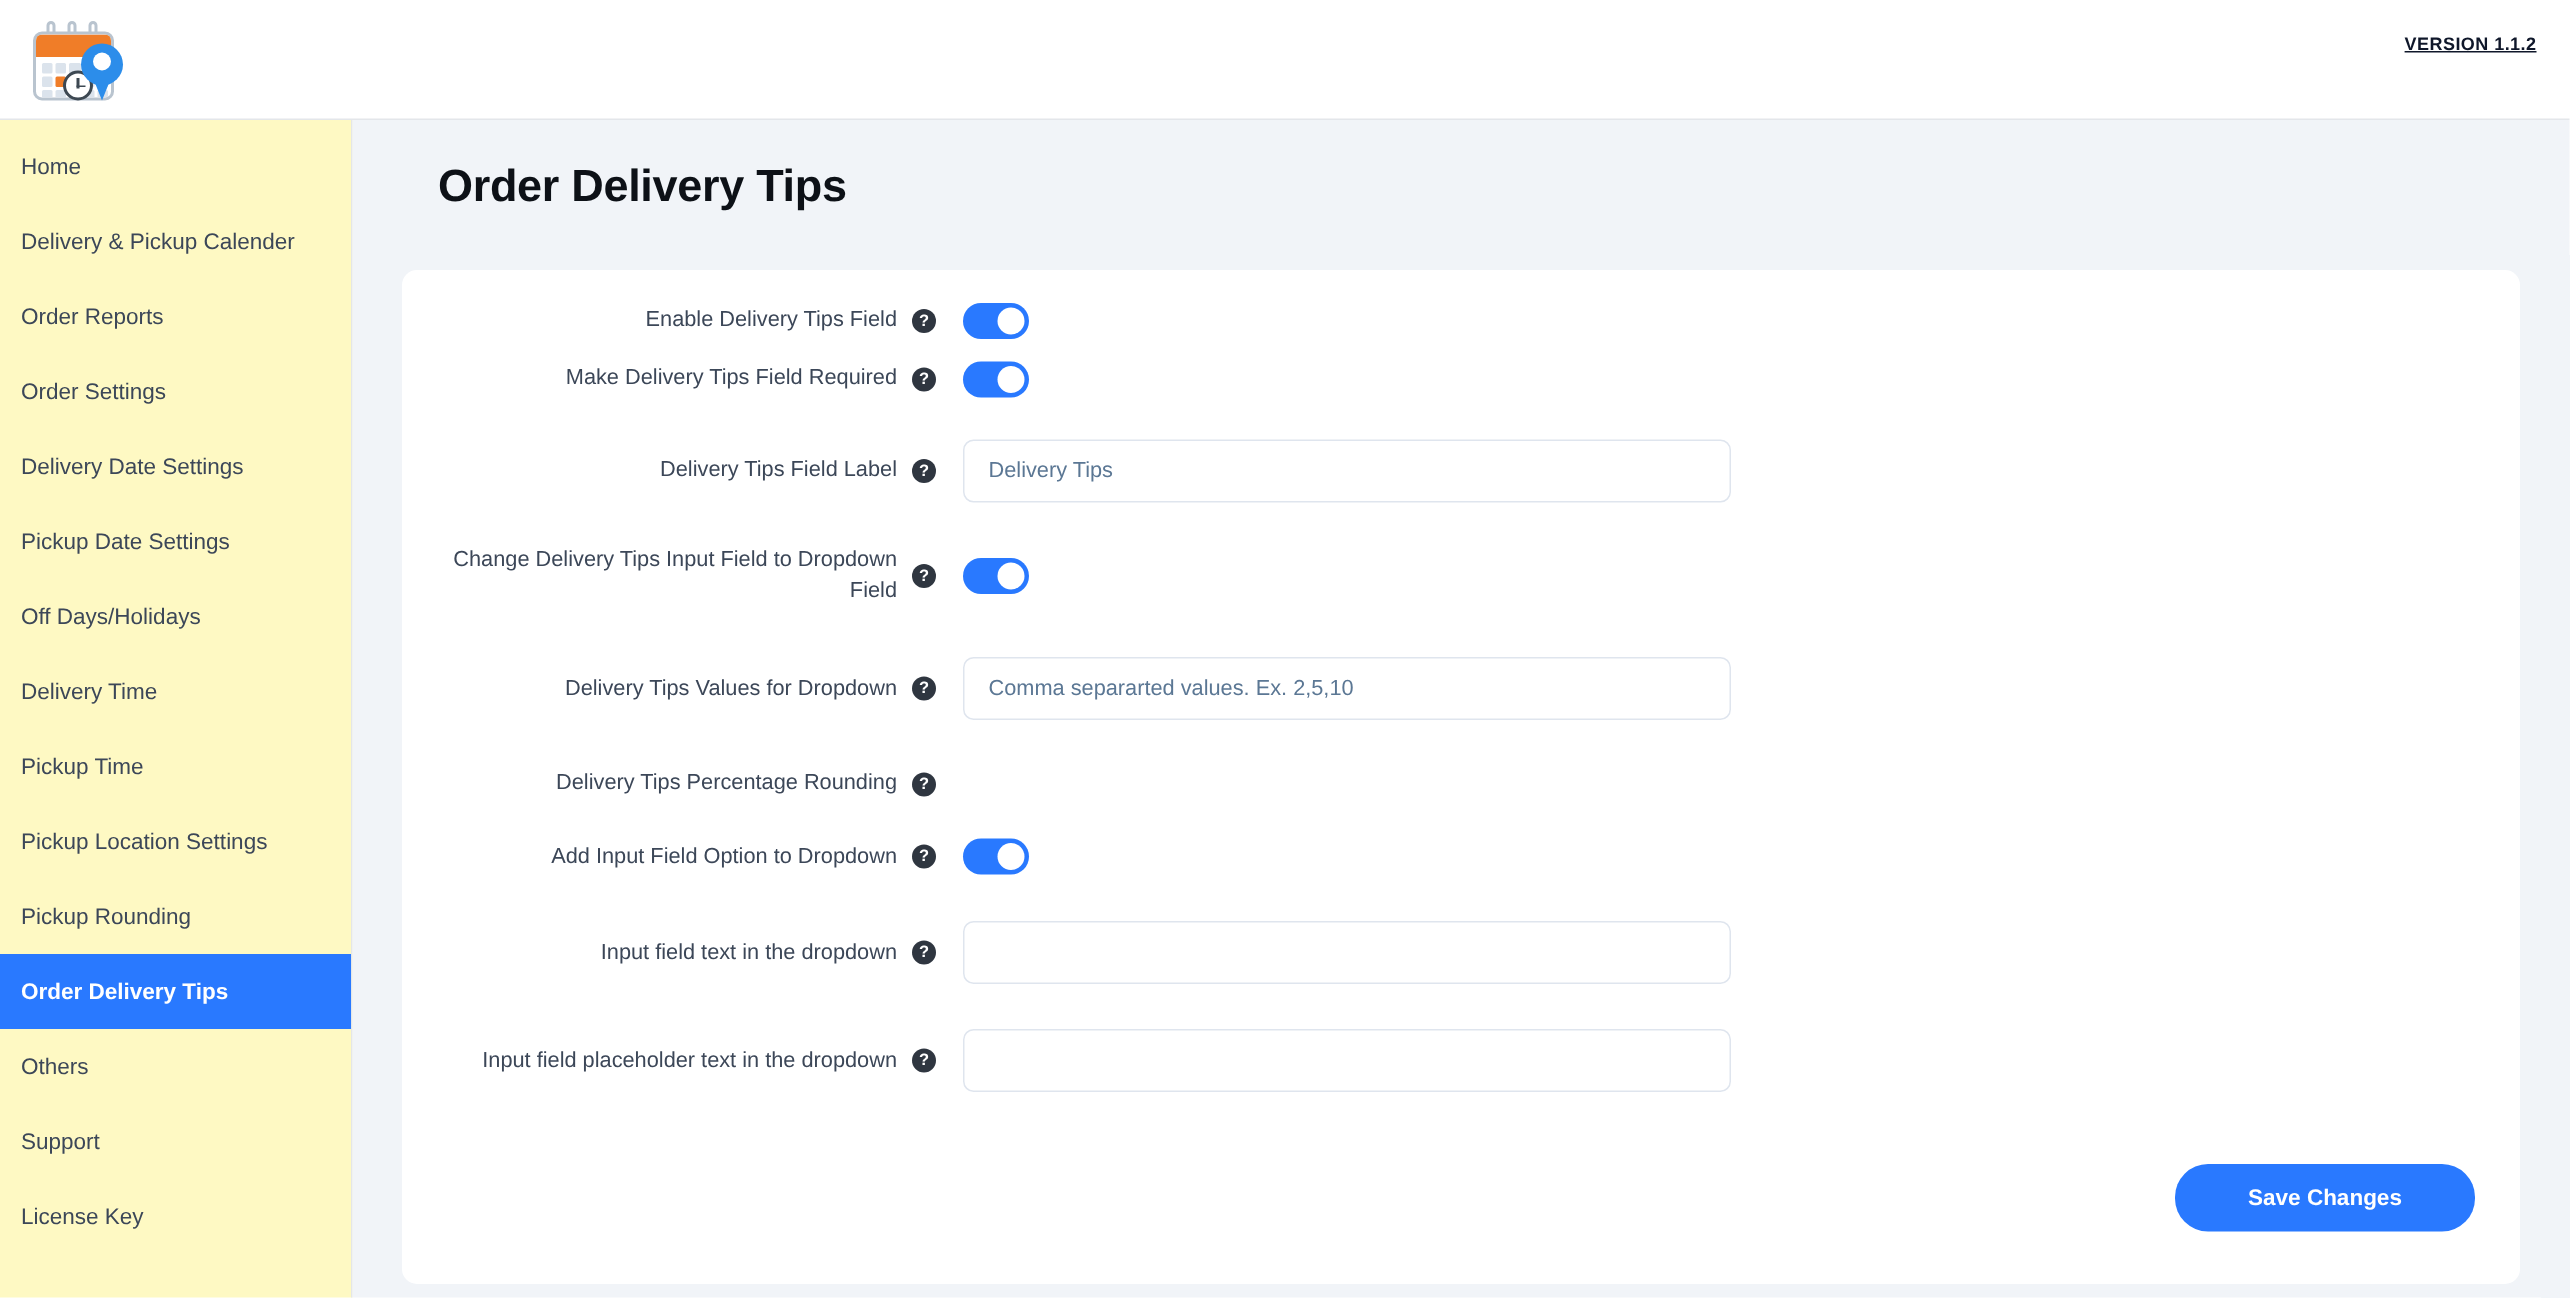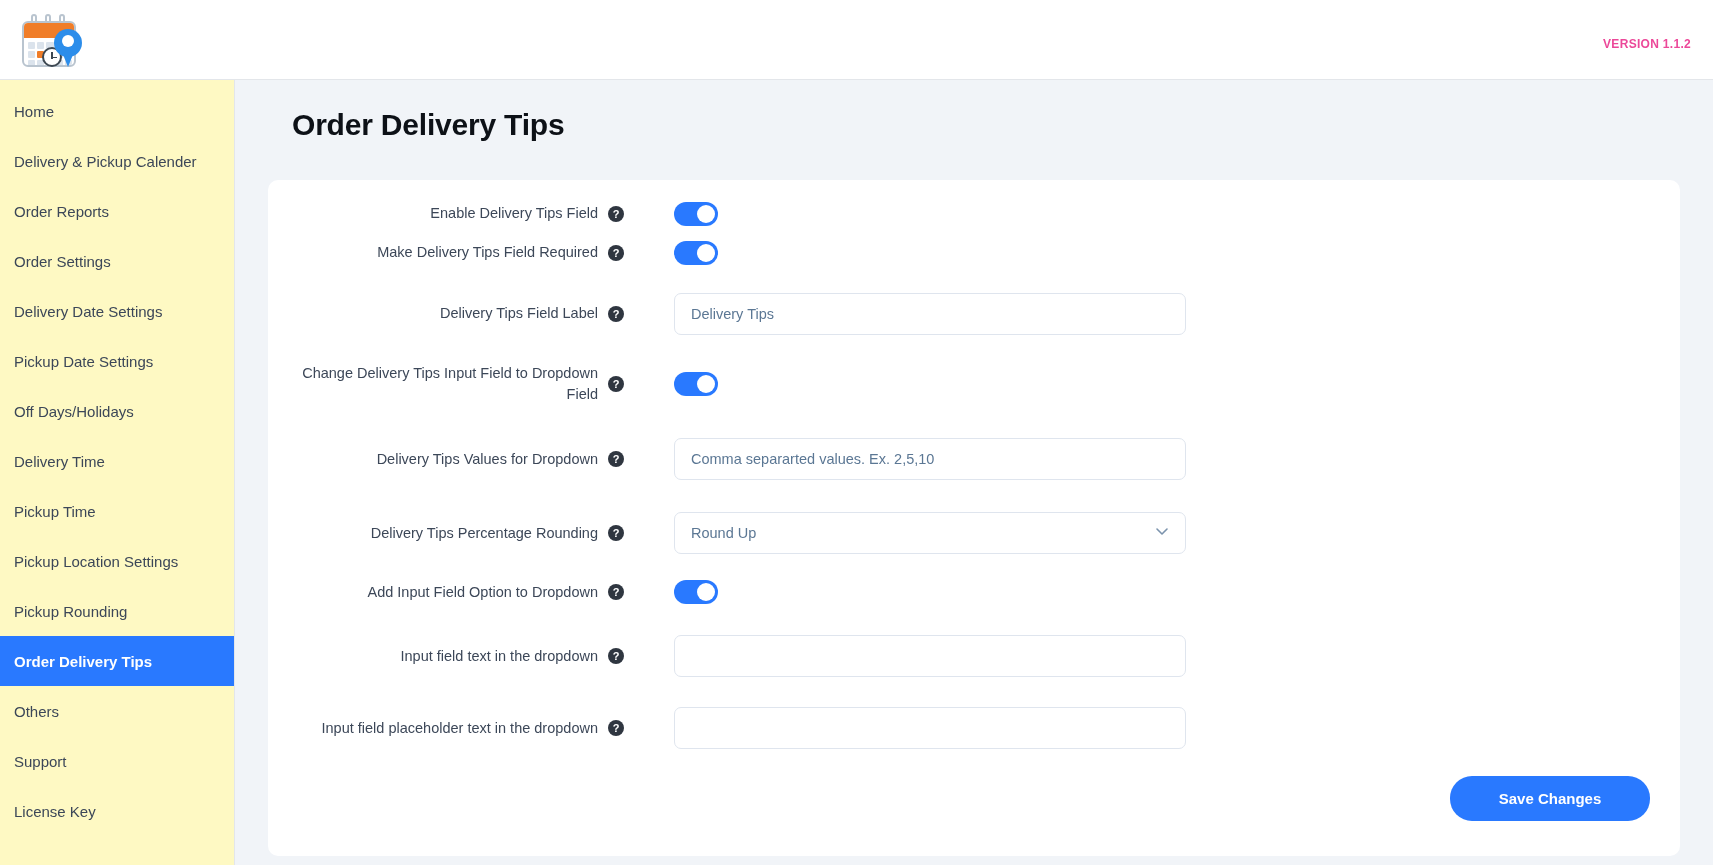--- a/index.html
+++ b/index.html
@@ -140,25 +140,26 @@
     font-size: 10.5px;
     font-weight: bold;
     color: #6b4a20;
     letter-spacing: .15px;
     padding-top: 5px;
   }
 
   .version {
     position: absolute;
     right: 22px;
-    top: 37px;
+    top: 22px;
     font-size: 12px;
     font-weight: bold;
-    color: #ec4899;
+    color: #0f172a;
     letter-spacing: .3px;
+    text-decoration: underline;
   }
 
   
   .shell {
     position: absolute;
     top: 80px; left: 0;
     width: 1713px;
     height: 785px;
     display: flex;
   }
@@ -235,21 +236,21 @@
     background: #2f3640;
     color: #ffffff;
     font-size: 11px;
     font-weight: bold;
     line-height: 16px;
     text-align: center;
     cursor: pointer;
     user-select: none;
   }
 
-  .control { flex: 1 1 auto; margin-left: 32px; }
+  .control { flex: 1 1 auto; }
 
   
   .toggle {
     width: 44px; height: 24px;
     border-radius: 12px;
     background: #2979ff;
     position: relative;
     cursor: pointer;
   }
   .toggle .knob {
@@ -455,30 +456,20 @@
         <div class="row-label">Delivery Tips Values for Dropdown</div>
         <div class="help">?</div>
         <div class="control">
           <input class="field" type="text" placeholder="Comma separarted values. Ex. 2,5,10" style="">
         </div>
       </div>
 
       <div class="row rr6">
         <div class="row-label">Delivery Tips Percentage Rounding</div>
         <div class="help">?</div>
-        <div class="control">
-          <div class="select-wrap">
-            <input class="field" type="text" readonly="" value="Round Up" style="">
-            <span class="chev">
-              <svg width="16" height="16" viewBox="0 0 16 16" fill="none" xmlns="http://www.w3.org/2000/svg">
-                <path d="M3 6l5 5 5-5" stroke="#7b93ad" stroke-width="1.6" stroke-linecap="round" stroke-linejoin="round"></path>
-              </svg>
-            </span>
-          </div>
-        </div>
       </div>
 
       <div class="row rr7">
         <div class="row-label">Add Input Field Option to Dropdown</div>
         <div class="help">?</div>
         <div class="control">
           <div class="toggle">
               <div class="knob"></div>
             </div>
         </div>

